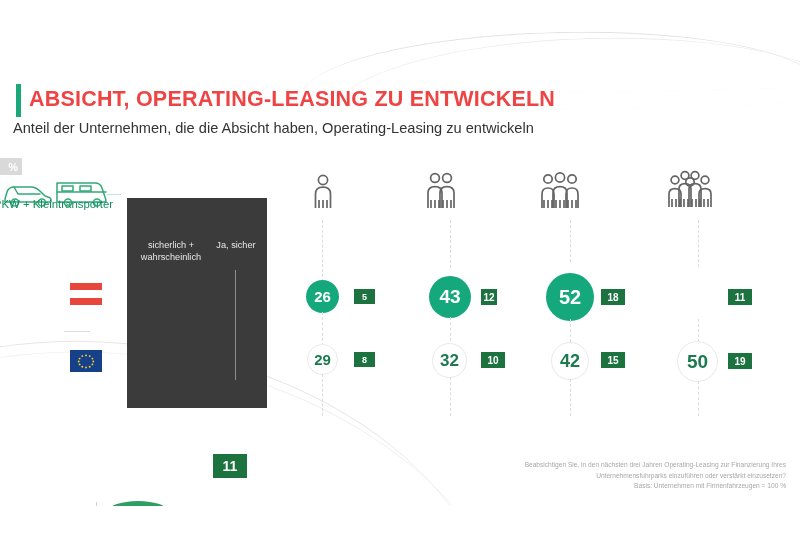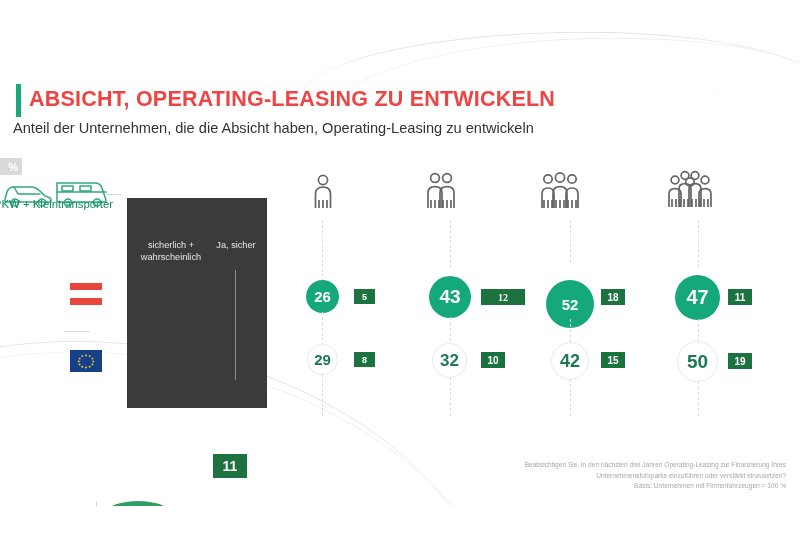--- a/index.html
+++ b/index.html
@@ -253,41 +253,41 @@
           <circle cx="16" cy="10" r="4.4"></circle>
           <circle cx="28" cy="10" r="4.4"></circle>
           <path d="M9 40 L9 25 C9 20.8 11.4 18.6 16 18.6 C20.6 18.6 23 20.8 23 25 L23 40"></path>
           <path d="M21 40 L21 25 C21 20.8 23.4 18.6 28 18.6 C32.6 18.6 35 20.8 35 25 L35 40"></path>
           <path d="M12 40 L12 32 M16 40 L16 32 M20 40 L20 32 M24 40 L24 32 M28 40 L28 32 M32 40 L32 32"></path>
         </g>
       </svg>
     </div>
     <div class="dashline" style="left:450px;top:192px;height:48px;"></div>
     <div class="circ filled" style="left:429px;top:248px;width:42px;height:42px;font-size:19px;">43</div>
-    <div class="chip" style="left:481px;top:261px;width:44px;height:16px;font-size:10px;font-family:Liberation Serif, serif;">12</div>
+    <div class="chip" style="left:481px;top:261px;width:16px;height:16px;font-size:10px;">12</div>
     <div class="dashline" style="left:450px;top:289px;height:29px;"></div>
     <div class="circ hollow" style="left:432px;top:315px;width:35px;height:35px;font-size:17px;">32</div>
     <div class="chip" style="left:481px;top:324px;width:24px;height:16px;font-size:10px;">10</div>
     <div class="dashline" style="left:450px;top:349px;height:39px;"></div>
 
     <div class="col-icon" style="left:526px;top:140px;">
       <svg width="58" height="48" viewBox="0 0 58 48">
         <g fill="none" stroke="#656565" stroke-width="1.7">
           <circle cx="16" cy="11" r="4.2"></circle>
           <circle cx="28" cy="9.5" r="4.6"></circle>
           <circle cx="40" cy="11" r="4.2"></circle>
           <path d="M10 40 L10 26 C10 22 12.2 20 16 20 C19.8 20 22 22 22 26 L22 40"></path>
           <path d="M21 40 L21 25 C21 20.8 23.6 18.6 28 18.6 C32.4 18.6 35 20.8 35 25 L35 40"></path>
           <path d="M34 40 L34 26 C34 22 36.2 20 40 20 C43.8 20 46 22 46 26 L46 40"></path>
           <path d="M12 40 L12 32 M16 40 L16 32 M20 40 L20 32 M24 40 L24 32 M28 40 L28 32 M32 40 L32 32 M36 40 L36 32 M40 40 L40 32 M44 40 L44 32"></path>
         </g>
       </svg>
     </div>
     <div class="dashline" style="left:570px;top:192px;height:42px;"></div>
-    <div class="circ filled" style="left:546px;top:252px;width:48px;height:48px;font-size:15px;">52</div>
+    <div class="circ filled" style="left:546px;top:245px;width:48px;height:48px;font-size:20px;">52</div>
     <div class="chip" style="left:601px;top:261px;width:24px;height:16px;font-size:10px;">18</div>
     <div class="dashline" style="left:570px;top:291px;height:23px;"></div>
     <div class="circ hollow" style="left:551px;top:314px;width:38px;height:38px;font-size:18px;">42</div>
     <div class="chip" style="left:601px;top:324px;width:24px;height:16px;font-size:10px;">15</div>
     <div class="dashline" style="left:570px;top:351px;height:37px;"></div>
 
     <div class="col-icon" style="left:656px;top:138px;">
       <svg width="62" height="50" viewBox="0 0 62 50">
         <g fill="none" stroke="#656565" stroke-width="1.7">
           <circle cx="15" cy="14" r="3.9"></circle>
@@ -297,21 +297,20 @@
           <circle cx="30" cy="16" r="4.2"></circle>
           <path d="M9 41 L9 28 C9 24.4 11 22.6 15 22.6 C19 22.6 21 24.4 21 28 L21 41"></path>
           <path d="M19 41 L19 23 C19 19.4 21 17.6 25 17.6 C29 17.6 31 19.4 31 23 L31 41"></path>
           <path d="M29 41 L29 23 C29 19.4 31 17.6 35 17.6 C39 17.6 41 19.4 41 23 L41 41"></path>
           <path d="M39 41 L39 28 C39 24.4 41 22.6 45 22.6 C49 22.6 51 24.4 51 28 L51 41"></path>
           <path d="M12 41 L12 33 M16 41 L16 33 M20 41 L20 33 M24 41 L24 33 M28 41 L28 33 M32 41 L32 33 M36 41 L36 33 M40 41 L40 33 M44 41 L44 33 M48 41 L48 33"></path>
         </g>
       </svg>
     </div>
     <div class="dashline" style="left:698px;top:192px;height:47px;"></div>
-    <div class="circ filled" style="left:675px;top:247px;width:45px;height:45px;font-size:20px;">47</div>
     <div class="chip" style="left:728px;top:261px;width:24px;height:16px;font-size:10px;">11</div>
     <div class="dashline" style="left:698px;top:291px;height:23px;"></div>
     <div class="circ hollow" style="left:677px;top:313px;width:41px;height:41px;font-size:19px;">50</div>
     <div class="chip" style="left:728px;top:325px;width:24px;height:16px;font-size:10px;">19</div>
     <div class="dashline" style="left:698px;top:353px;height:35px;"></div>
 
     <div class="footnote">
       <div>Beabsichtigen Sie, in den nächsten drei Jahren Operating-Leasing zur Finanzierung Ihres</div>
       <div>Unternehmensfuhrparks einzuführen oder verstärkt einzusetzen?</div>
       <div>Basis: Unternehmen mit Firmenfahrzeugen = 100 %</div>

